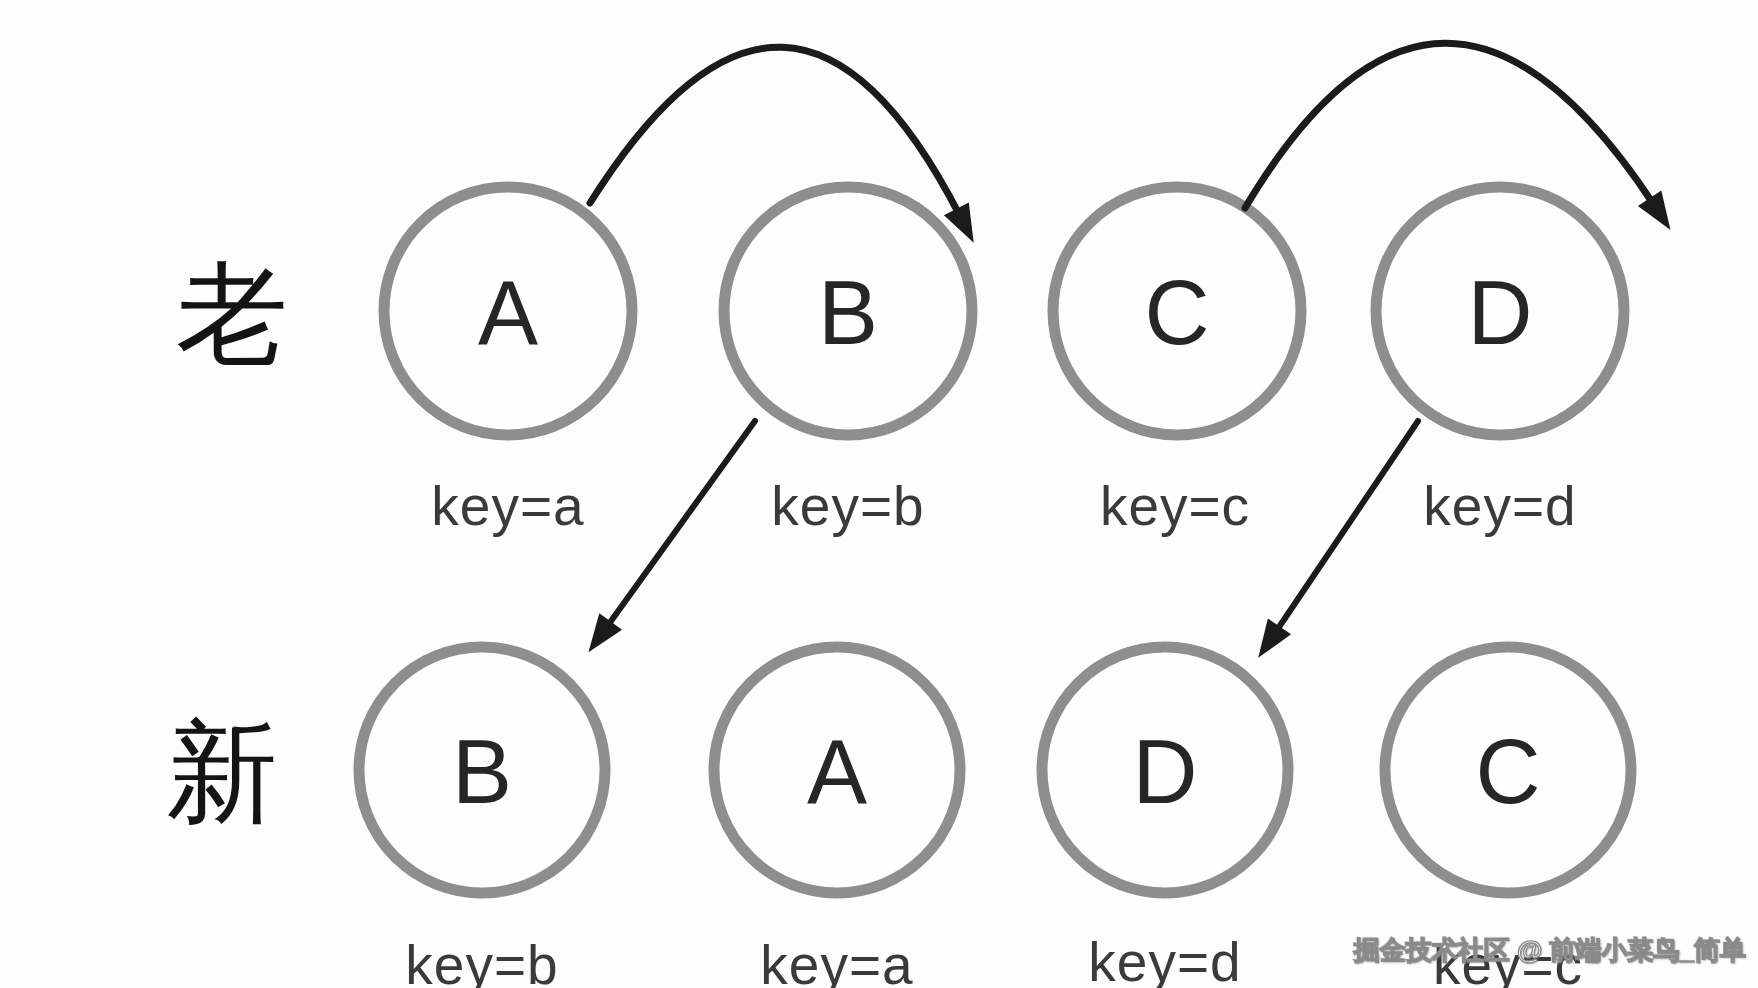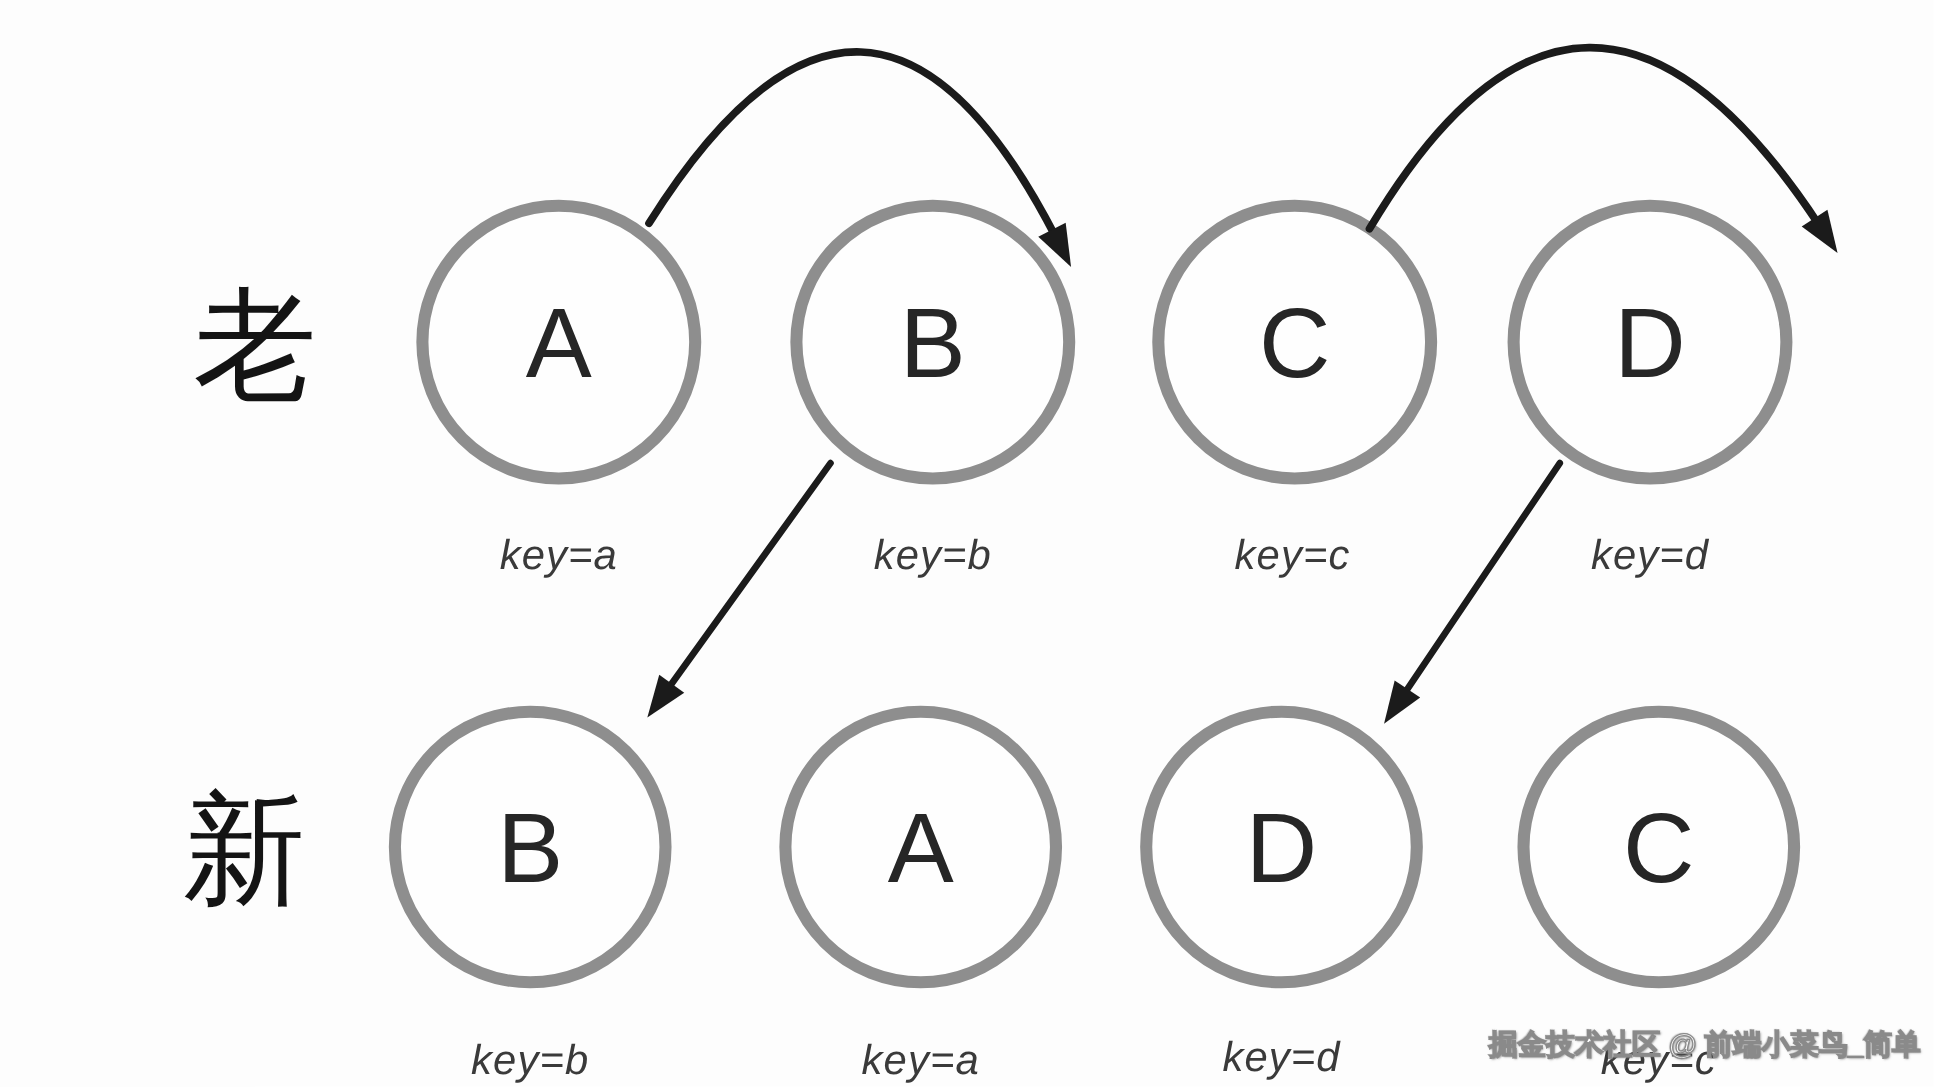--- a/index.html
+++ b/index.html
@@ -29,26 +29,25 @@
     text-align:center;
     line-height:150px;
     font-size:90px;
     font-weight:300;
     color:#262626;
     white-space:nowrap;
   }
   .key-label{
     position:absolute;
     transform:translate(-50%,-50%);
-    font-size:38px;
+    font-size:55px;
     color:#3a3a3a;
     font-weight:400;
     letter-spacing:1px;
     white-space:nowrap;
-    font-style:italic;
   }
   .watermark{
     position:absolute;
     transform:translate(-100%,-50%);
     font-size:26px;
     font-weight:bold;
     color:#ffffff;
     -webkit-text-stroke:1.2px #8a8a8a;
     text-shadow:1px 1px 2px rgba(120,120,120,.85), -1px -1px 1px rgba(150,150,150,.5);
     white-space:nowrap;

